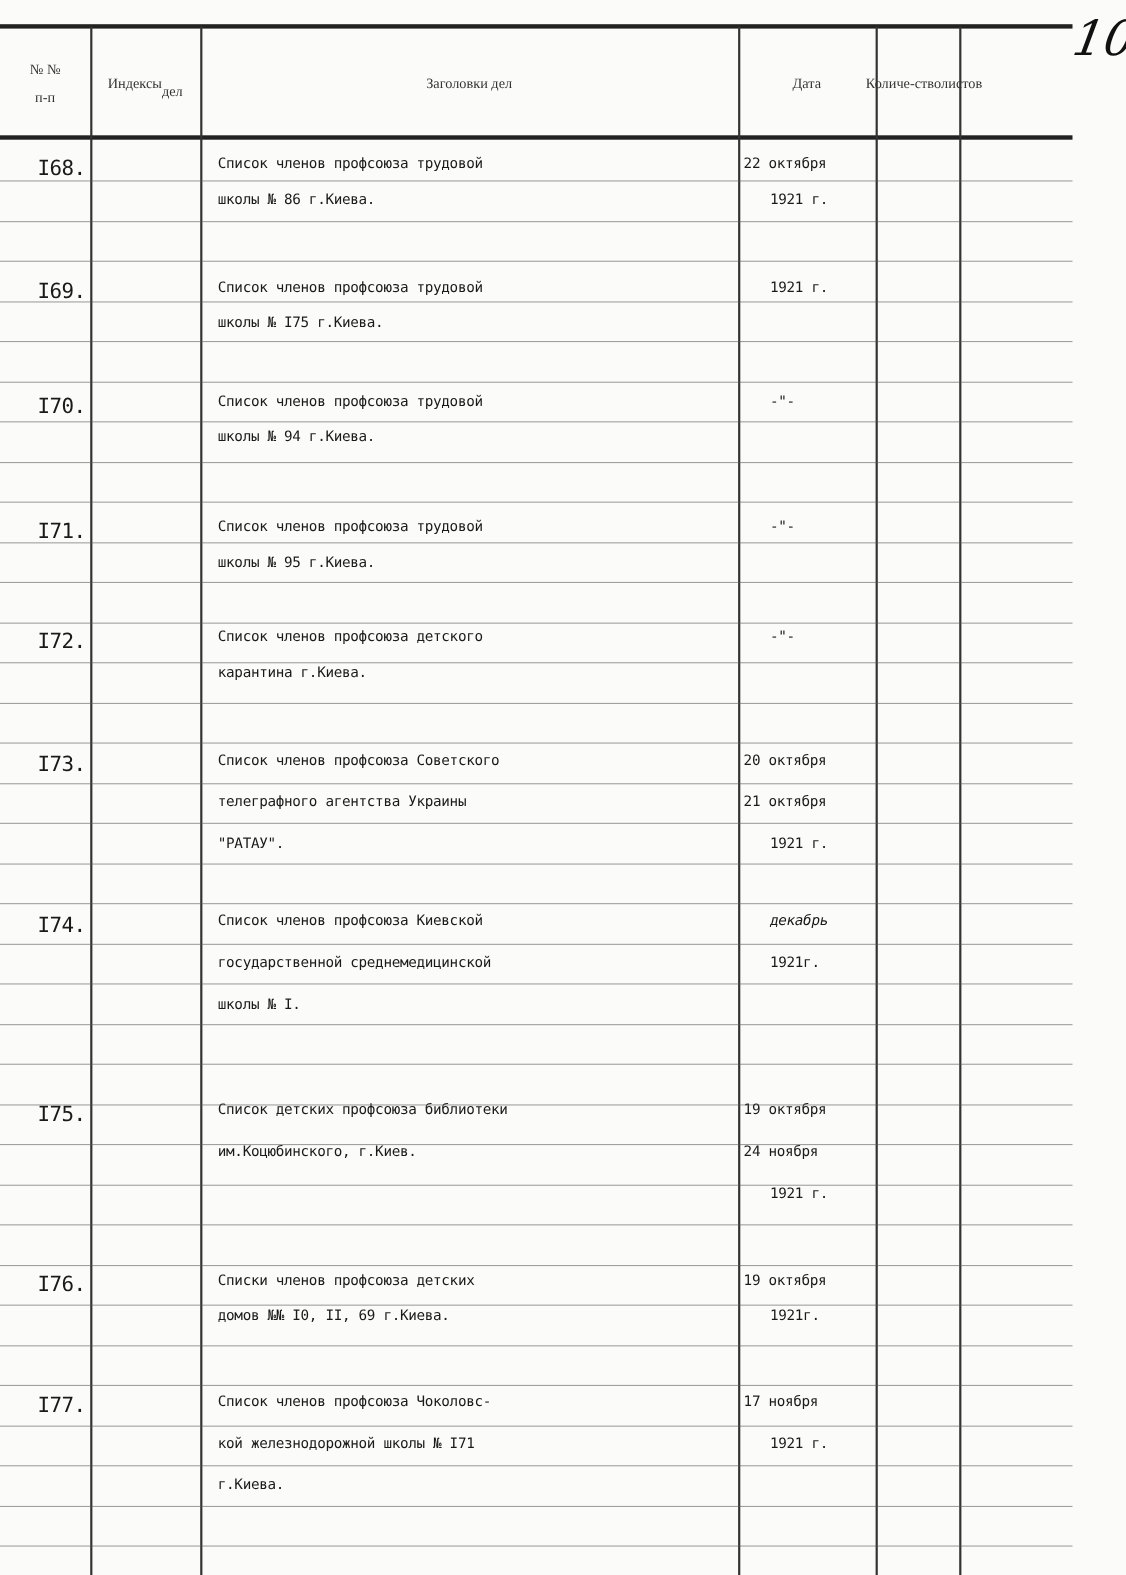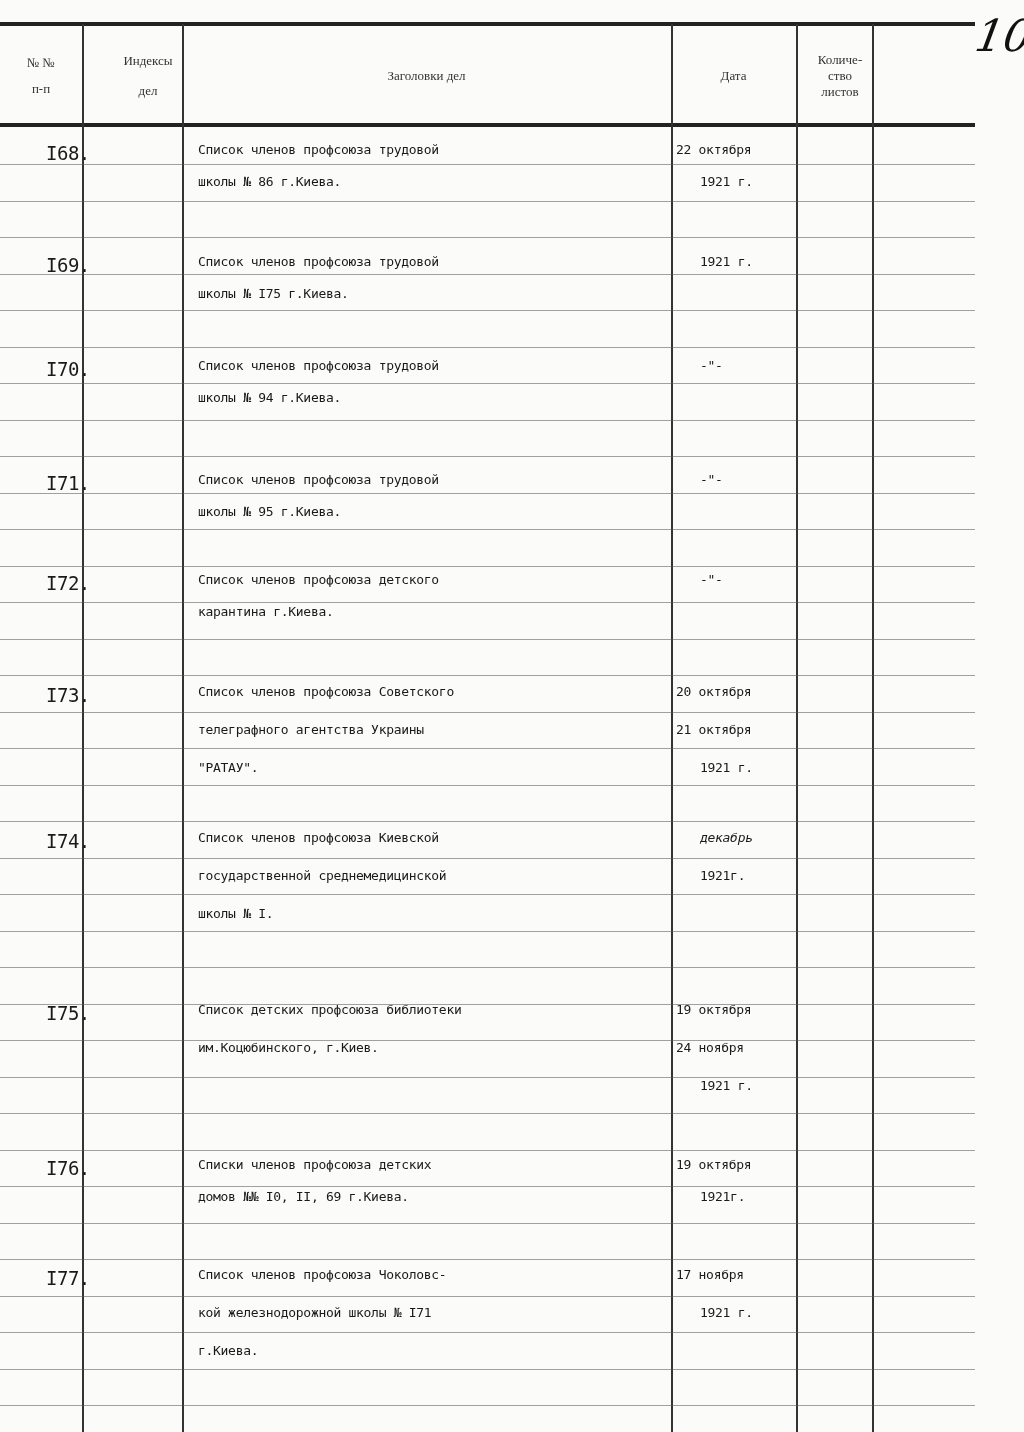--- a/index.html
+++ b/index.html
@@ -14,21 +14,21 @@
   .rule-top { position: absolute; left: 0; top: 22px; width: 975px; height: 4px; background: #222; }
   .rule-head { position: absolute; left: 0; top: 123px; width: 975px; height: 4px; background: #222; }
   .vline { position: absolute; top: 24px; bottom: 0; width: 1.5px; background: #333; }
   .page-num {
     position: absolute; left: 976px; top: 10px; font-size: 44px; font-style: italic;
     font-family: "DejaVu Serif", serif; color: #111; transform: skewX(-10deg);
   }
   .hdr { position: absolute; top: 30px; height: 92px; display: flex; align-items: center; justify-content: center;
     text-align: center; font-family: "Liberation Serif", "DejaVu Serif", serif; font-size: 13px; line-height: 16px; color: #333; }
   .hline { position: absolute; height: 1px; background: #555; }
-  .num { position: absolute; font-size: 19px; letter-spacing: -0.5px; margin-left: 12px; }
+  .num { position: absolute; font-size: 19px; letter-spacing: -0.5px; }
   .txt { position: absolute; font-size: 13px; white-space: nowrap; letter-spacing: -0.3px; }
 </style>
 </head>
 <body>
 
 <div class="page">
   <div class="rule-top"></div>
   <div class="rule-head"></div>
 
   <div class="vline" style="left:82px"></div>
@@ -36,31 +36,31 @@
   <div class="vline" style="left:671px"></div>
   <div class="vline" style="left:796px"></div>
   <div class="vline" style="left:872px"></div>
 
   <div class="page-num">10</div>
 
   <div class="hdr" style="left:0;width:82px;flex-direction:column">
     <span>№ №</span>
     <span style="margin-top:10px">п-п</span>
   </div>
-  <div class="hdr" style="left:98px;width:100px;flex-direction:column">
+  <div class="hdr" style="left:82px;width:100px;flex-direction:row">
     <span>Индексы</span>
     <span style="margin-top:14px">дел</span>
   </div>
   <div class="hdr" style="left:182px;width:489px">
     <span>Заголовки дел</span>
   </div>
   <div class="hdr" style="left:671px;width:125px">
     <span>Дата</span>
   </div>
-  <div class="hdr" style="left:796px;width:88px;flex-direction:column">
+  <div class="hdr" style="left:796px;width:88px;flex-direction:row">
     <span>Количе-</span>
     <span>ство</span>
     <span>листов</span>
   </div>
 
   <div id="rows">
       <div class="num" style="left: 34px; top: 142px;">I68.</div>
       <div class="txt" style="left: 198px; top: 142px;">Список членов профсоюза  трудовой</div>
       <div class="txt" style="left: 198px; top: 174px;">школы № 86 г.Киева.</div>
       <div class="txt" style="left: 676px; top: 142px;">22 октября</div>

